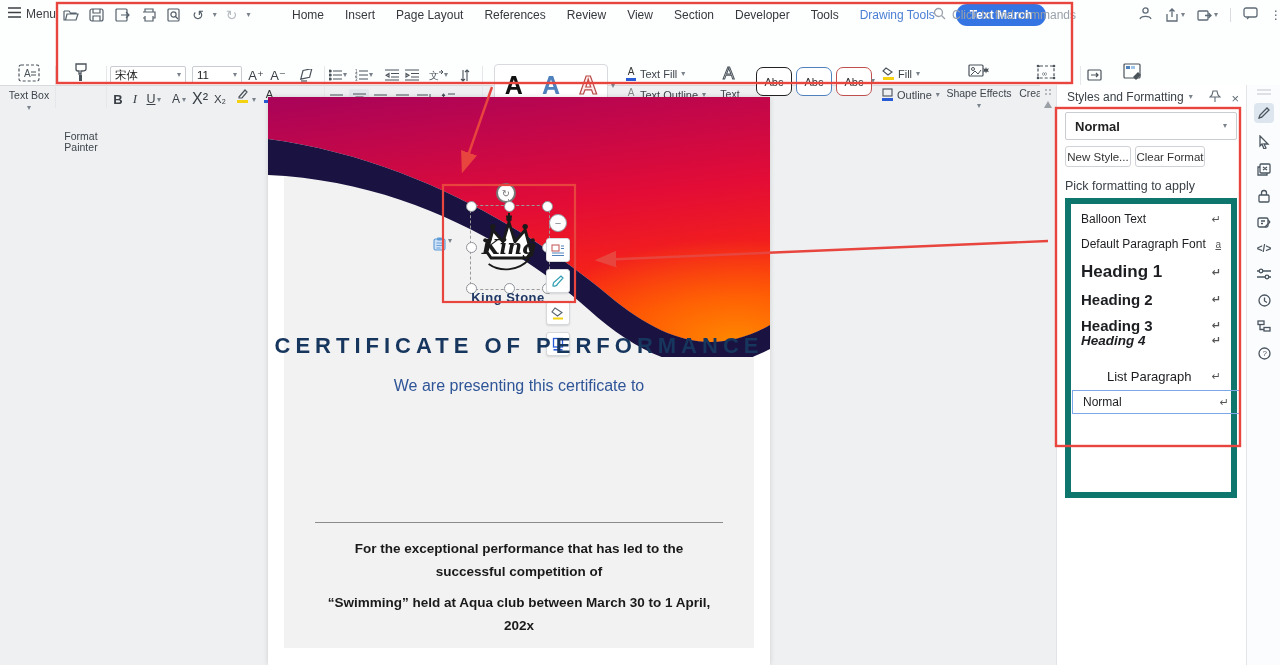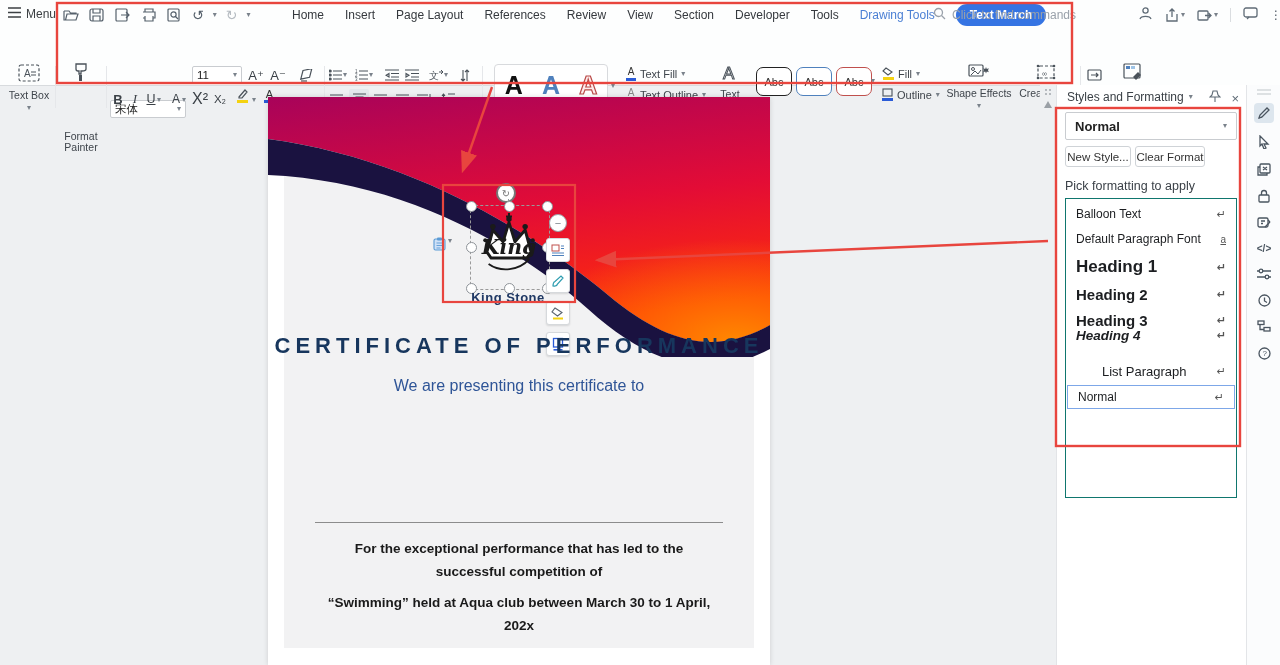--- a/index.html
+++ b/index.html
@@ -71,21 +71,21 @@
   #gutter{left:1040px;top:85px;width:16px;height:580px;background:#eef0f2;}
   #panel{left:1056px;top:85px;width:190px;height:580px;background:#fff;border-left:1px solid #e2e4e7;}
   .p-head{left:10px;top:5px;font-size:12px;color:#3a4046;display:flex;gap:5px;align-items:center;}
   .p-tools{right:8px;top:4px;display:flex;gap:10px;align-items:center;color:#5f6b76;}
   #style-dd{left:8px;top:27px;width:172px;height:28px;border:1px solid #c9ccd0;border-radius:2px;background:#fff;
             display:flex;align-items:center;justify-content:space-between;padding:0 9px;box-sizing:border-box;
             font-size:13px;font-weight:bold;color:#222;}
   .p-btn{position:absolute;top:61px;height:19px;border:1px solid #cfd3d7;border-radius:3px;background:#fff;
          font-size:11.5px;color:#333;display:flex;align-items:center;justify-content:center;}
   #pick-label{left:8px;top:94px;font-size:12.5px;color:#3b4148;}
-  #stylelist{left:8px;top:113px;width:172px;height:300px;border:1px solid #0f766e;background:#fff;box-sizing:border-box;}
+  #stylelist{left:8px;top:113px;width:172px;height:300px;border:6px solid #0f766e;background:#fff;box-sizing:border-box;}
   .sitem{position:absolute;left:0;width:100%;display:flex;align-items:center;justify-content:space-between;
          padding:0 10px;box-sizing:border-box;color:#1c1e21;}
   .smark{font-size:11px;color:#555;}
   .charmark{font-size:10px;text-decoration:underline;}
   .s12{font-size:12px;} .s13{font-size:13px;}
   .sh1{font-size:17px;font-weight:bold;} .sh2{font-size:15px;font-weight:bold;}
   .sh3{font-size:15px;font-weight:bold;} .sh4{font-size:13.5px;font-weight:bold;}
   .indent{padding-left:36px;}
   .sel-style{border:1px solid #7da7e8;}
   
@@ -206,21 +206,21 @@
     <div class="rgroup bigbtn" style="left:58px;width:46px;gap:45px;">
       <span><svg width="20" height="19" viewBox="0 0 20 19">
             <path d="M5 1h10v5c0 2-2 2-4 2h-1v3h-2V8H7c-2 0-2-1-2-2Z" fill="none" stroke="#4a525a" stroke-width="1.3"></path>
             <rect x="8" y="12" width="3" height="6" fill="#4a525a"></rect>
           </svg></span>
       <span class="rlabel"><span>Format</span><br><span>Painter</span></span>
     </div>
     <div class="rsep" style="left:106px;"></div>
 
     <div class="rgroup" style="left:110px;width:212px;">
-      <div class="selbox abs" style="left:0;top:3px;width:76px;margin-top:34px;">
+      <div class="selbox abs" style="left:0;top:3px;width:76px;">
         <span>宋体</span>
           <span class="chev">▾</span>
       </div>
       <div class="selbox abs" style="left:82px;top:3px;width:50px;">
         <span>11</span>
           <span class="chev">▾</span>
       </div>
       <span class="mini abs" style="left:138px;top:3px;font-size:13px;">A⁺</span>
       <span class="mini abs" style="left:160px;top:3px;font-size:13px;">A⁻</span>
       <span class="mini abs" style="left:188px;top:3px;">

